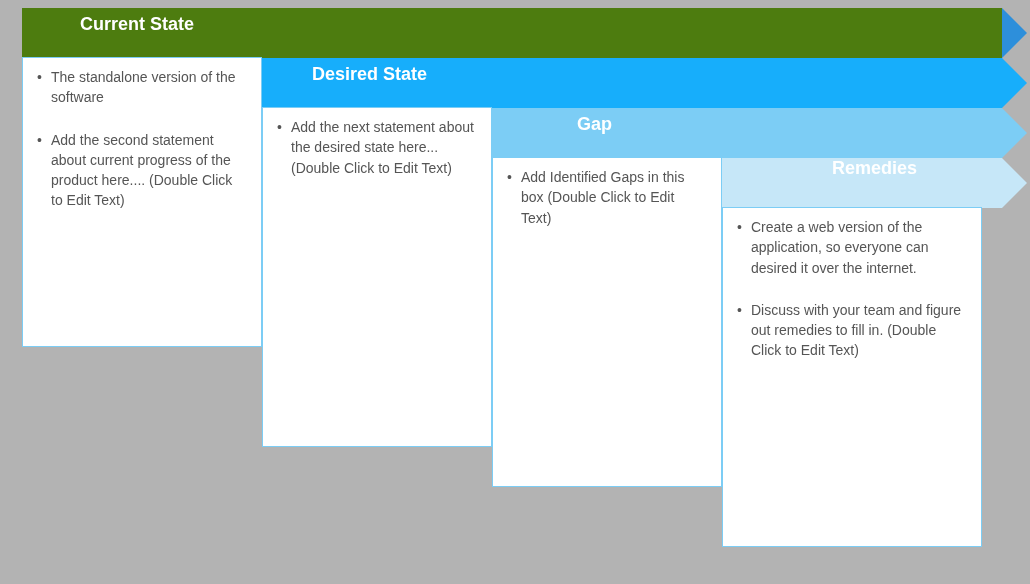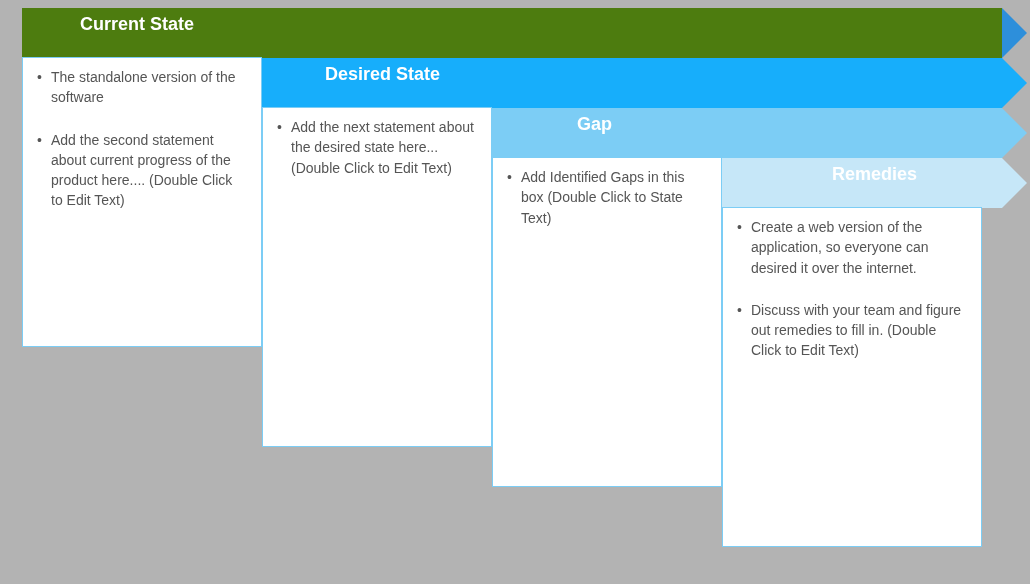--- a/index.html
+++ b/index.html
@@ -59,23 +59,23 @@
       background: #c6e7f8;
     }
     .band4::after { border-left: 25px solid #c6e7f8; }
     .band-title {
       color: white;
       font-weight: bold;
       font-size: 18px;
       position: absolute;
     }
     .title1 { left: 58px; top: 6px; }
-    .title2 { left: 303px; top: 6px; }
+    .title2 { left: 290px; top: 6px; }
     .title3 { left: 555px; top: 6px; }
-    .title4 { left: 810px; top: 6px; }
+    .title4 { left: 810px; top: 0; }
     .content-box {
       position: absolute;
       background: white;
       border: 1px solid #7ccdf5;
       padding: 9px 14px;
     }
     .box1 {
       left: 22px;
       top: 57px;
       width: 240px;
@@ -142,21 +142,21 @@
 </div>
 
 <div class="content-box box2">
   <ul>
     <li>Add the next statement about the desired state here...       (Double Click to Edit Text)</li>
   </ul>
 </div>
 
 <div class="content-box box3">
   <ul>
-    <li>Add Identified Gaps in this box (Double Click to State Text)</li>
+    <li>Add Identified Gaps in this box (Double Click to Edit Text)</li>
   </ul>
 </div>
 
 <div class="content-box box4">
   <ul>
     <li>Create a web version of the application, so everyone  can desired it over the internet.</li>
     <li>Discuss with your team and figure out  remedies to fill in. (Double Click to Edit Text)</li>
   </ul>
 </div>
 

